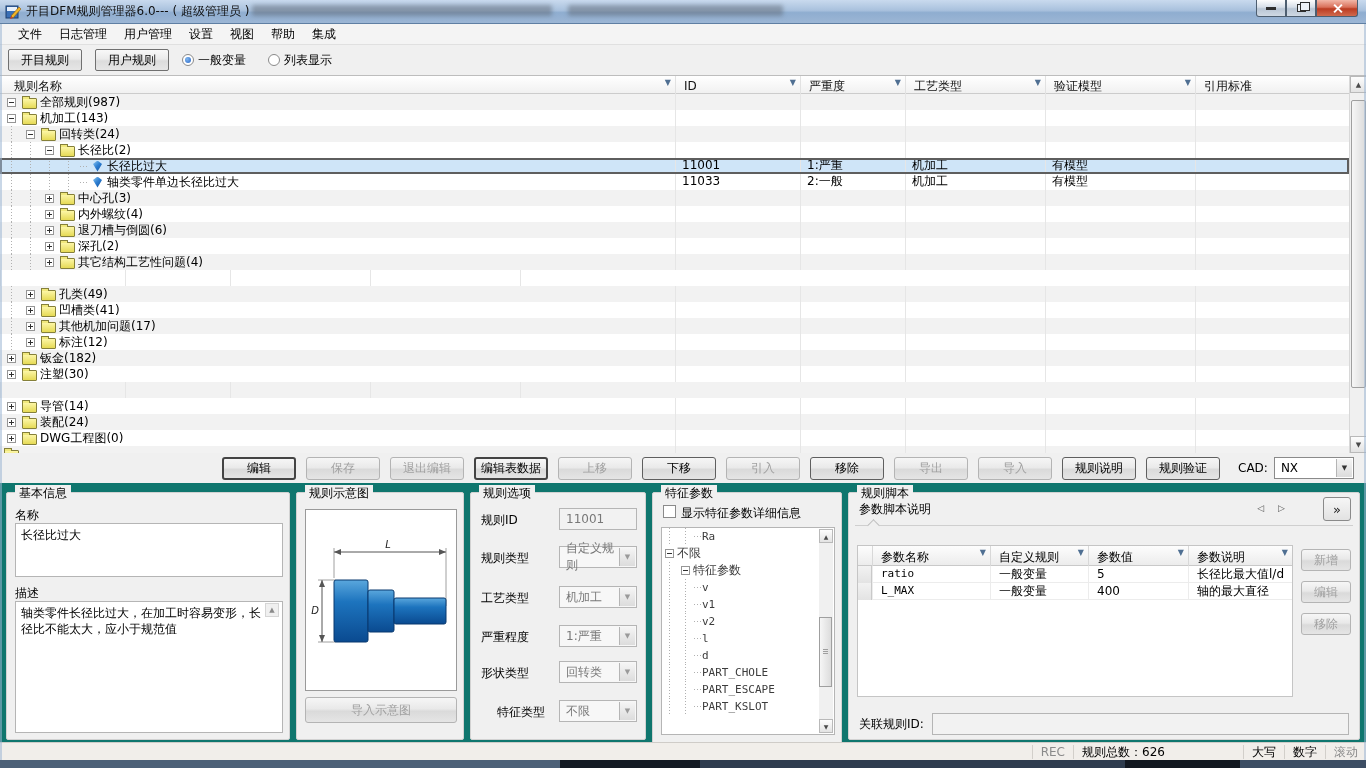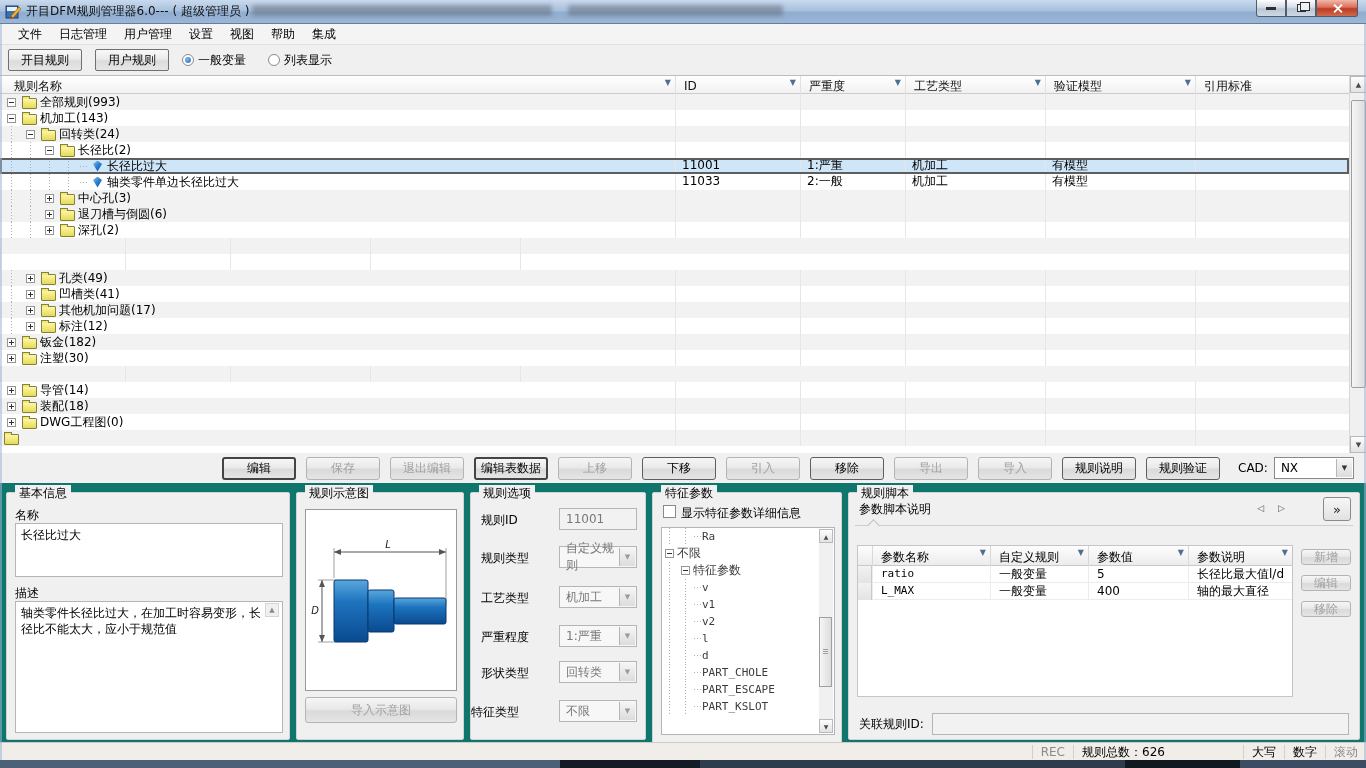--- a/index.html
+++ b/index.html
@@ -104,21 +104,21 @@
 #ptablewrap{position:absolute;left:8px;top:52px;width:436px;height:152px;background:#fff;border:1px solid #c5c5c5}
 #pthead{display:flex;height:20px;background:linear-gradient(#fdfdfd,#ececec);border-bottom:1px solid #c9c9c9}
 .pthc{position:relative;display:flex;align-items:flex-end;padding-left:8px;border-left:1px solid #d8d8d8;height:20px}
 .pthc:first-child{border-left:none}
 .p0{width:14px}.p1{width:118px}.p2{width:98px}.p3{width:100px}.p4{flex:1}
 .prow{display:flex;height:17px;border-bottom:1px solid #ececec}
 .pcell{height:17px;line-height:16px;overflow:hidden;white-space:nowrap;padding-left:8px;border-left:1px solid #ececec}
 .pcell.p0{background:linear-gradient(#f2f2f2,#e3e3e3);border-left:none;border-right:1px solid #c9c9c9;padding:0}
 .pcell.mono{font-family:"DejaVu Sans Mono","Liberation Mono",monospace;font-size:11px}
 #sidebtns{position:absolute;right:8px;top:56px;display:flex;flex-direction:column;gap:10px}
-#sidebtns .btn2{width:50px;height:16px}
+#sidebtns .btn2{width:50px;height:22px}
 #relrow{position:absolute;left:10px;top:220px;right:10px;display:flex;align-items:center}
 #relinput{flex:1;height:22px;margin-left:8px;background:#f2f2f2;border:1px solid #b5b5b5}
 
 #statusbar{position:absolute;top:742px;left:0;width:1366px;height:18px;background:#f1eeea;border-top:1px solid #cfccc8;display:flex;align-items:center;justify-content:flex-end}
 .stseg{padding:0 8px;border-left:1px solid #d2cfca;height:14px;line-height:14px;color:#000;white-space:nowrap}
 .stseg.dim{color:#8a8a8a}
 
 #taskbar{position:absolute;top:760px;left:0;width:1366px;height:8px;background:#46586e;display:flex}
 .tkseg{height:8px}
 
@@ -200,21 +200,21 @@
         <div class="hc c5">
           <span>引用标准</span>
           <span class="sar"></span>
         </div>
       </div>
     <div id="tbody">
         <div class="trow stripe">
           <div class="cell cname c0">
             <span class="exp minus"></span>
             <span class="folder"></span>
-            <span>全部规则(993)</span>
+            <span>全部规则(987)</span>
           </div>
           <div class="cell c1"></div>
           <div class="cell c2"></div>
           <div class="cell c3"></div>
           <div class="cell c4"></div>
           <div class="cell c5"></div>
         </div>
         <div class="trow">
           <div class="cell cname c0">
             <span class="exp minus"></span>
@@ -293,20 +293,34 @@
             <span class="exp plus"></span>
             <span class="folder"></span>
             <span>中心孔(3)</span>
           </div>
           <div class="cell c1"></div>
           <div class="cell c2"></div>
           <div class="cell c3"></div>
           <div class="cell c4"></div>
           <div class="cell c5"></div>
         </div>
+        <div class="trow">
+          <div class="cell cname c0">
+            <span class="rail"></span>
+            <span class="rail"></span>
+            <span class="exp plus"></span>
+            <span class="folder"></span>
+            <span>内外螺纹(4)</span>
+          </div>
+          <div class="cell c1"></div>
+          <div class="cell c2"></div>
+          <div class="cell c3"></div>
+          <div class="cell c4"></div>
+          <div class="cell c5"></div>
+        </div>
         <div class="trow stripe">
           <div class="cell cname c0">
             <span class="rail"></span>
             <span class="rail"></span>
             <span class="exp plus"></span>
             <span class="folder"></span>
             <span>退刀槽与倒圆(6)</span>
           </div>
           <div class="cell c1"></div>
           <div class="cell c2"></div>
@@ -322,20 +336,27 @@
             <span class="folder"></span>
             <span>深孔(2)</span>
           </div>
           <div class="cell c1"></div>
           <div class="cell c2"></div>
           <div class="cell c3"></div>
           <div class="cell c4"></div>
           <div class="cell c5"></div>
         </div>
         <div class="trow stripe">
+          <div class="cell cname c0">
+            <span class="rail"></span>
+            <span class="rail"></span>
+            <span class="exp plus"></span>
+            <span class="folder"></span>
+            <span>其它结构工艺性问题(4)</span>
+          </div>
           <div class="cell c1"></div>
           <div class="cell c2"></div>
           <div class="cell c3"></div>
           <div class="cell c4"></div>
           <div class="cell c5"></div>
         </div>
         <div class="trow">
           <div class="cell c1"></div>
           <div class="cell c2"></div>
           <div class="cell c3"></div>
@@ -434,21 +455,21 @@
           <div class="cell c1"></div>
           <div class="cell c2"></div>
           <div class="cell c3"></div>
           <div class="cell c4"></div>
           <div class="cell c5"></div>
         </div>
         <div class="trow stripe">
           <div class="cell cname c0">
             <span class="exp plus"></span>
             <span class="folder"></span>
-            <span>装配(18)</span>
+            <span>装配(24)</span>
           </div>
           <div class="cell c1"></div>
           <div class="cell c2"></div>
           <div class="cell c3"></div>
           <div class="cell c4"></div>
           <div class="cell c5"></div>
         </div>
         <div class="trow">
           <div class="cell cname c0">
             <span class="exp plus"></span>
@@ -562,21 +583,21 @@
         <span class="flabel" style="left: 10px; top: 136px;">严重程度</span>
         <div class="dd" style="left: 88px; top: 132px; width: 78px; height: 22px; padding-right: 18px;">
           <span>1:严重</span>
           <span class="ddarr"></span>
         </div>
         <span class="flabel" style="left: 10px; top: 172px;">形状类型</span>
         <div class="dd" style="left: 88px; top: 168px; width: 78px; height: 22px; padding-right: 18px;">
           <span>回转类</span>
           <span class="ddarr"></span>
         </div>
-        <span class="flabel" style="left: 0; top: 211px; text-align: right;">特征类型</span>
+        <span class="flabel" style="left: 26px; top: 211px; text-align: right;">特征类型</span>
         <div class="dd" style="left: 88px; top: 207px; width: 78px; height: 22px; padding-right: 18px;">
           <span>不限</span>
           <span class="ddarr"></span>
         </div>
       </div>
   </div>
 
   <div class="gbox" style="left:652px;top:492px;width:190px;height:288px">
     <span class="legend">特征参数</span>
     <div id="fpcheck">

